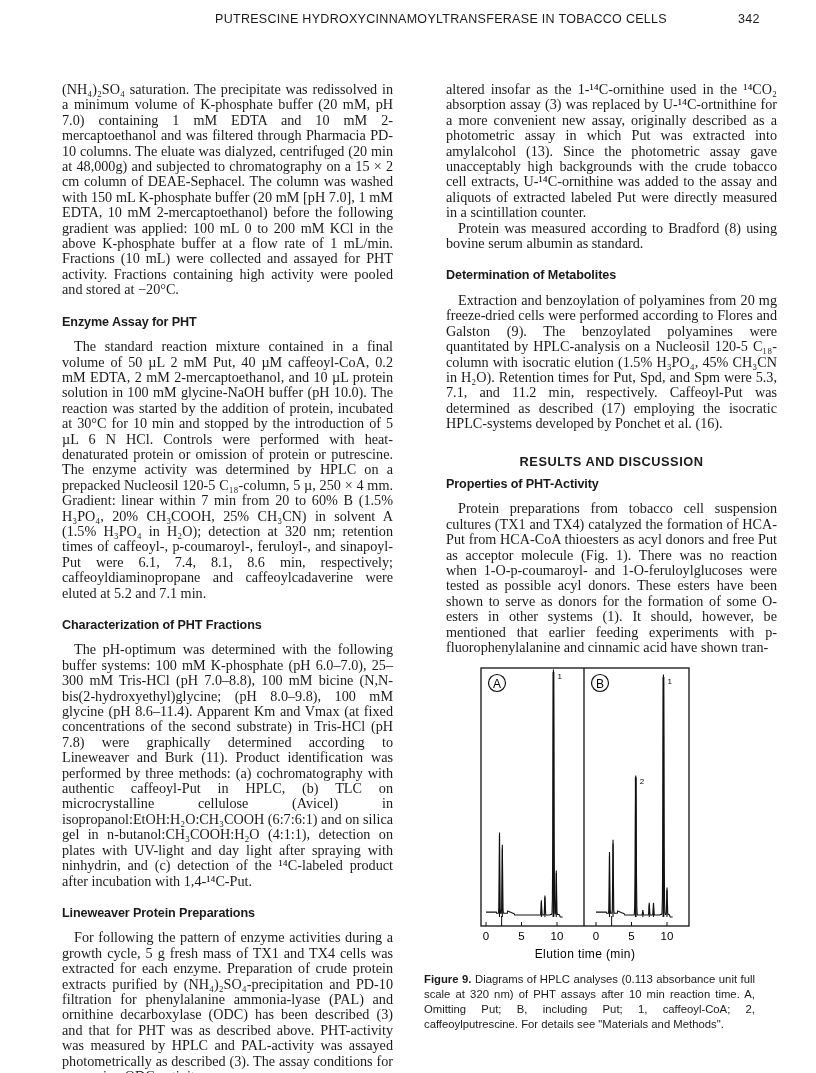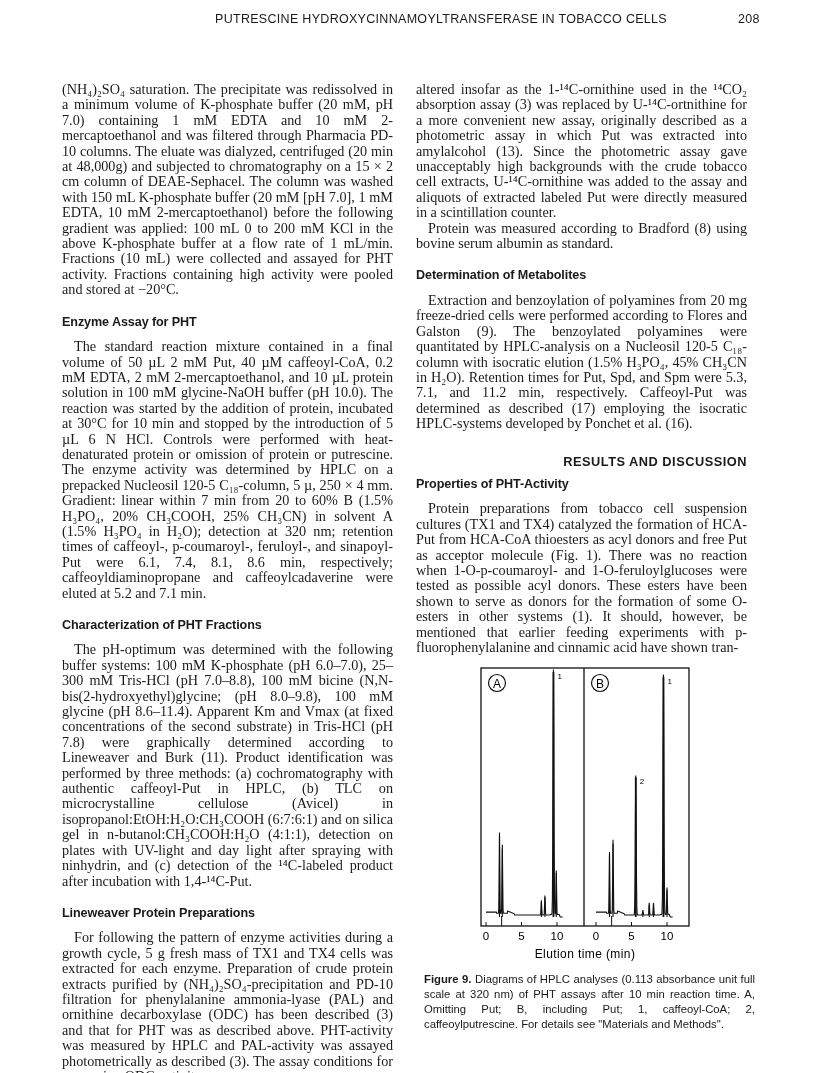--- a/index.html
+++ b/index.html
@@ -6,39 +6,39 @@
   body { width: 816px; height: 1073px; position: relative; overflow: hidden; color: #1a1a1a; }
   .running-head {
     position: absolute; top: 12px; left: 0; width: 816px;
     font-family: "Liberation Sans", sans-serif; font-size: 12.5px; letter-spacing: 0.3px;
   }
   .running-head .title { position: absolute; left: 215px; top: 0; }
   .running-head .pageno { position: absolute; left: 738px; top: 0; }
   .col { position: absolute; top: 61px; width: 331px;
     font-family: "Liberation Serif", serif; font-size: 14.2px; line-height: 15.4px; text-align: justify; margin-top: 21px; }
   .col-left { left: 62px; }
-  .col-right { left: 416px; }
+  .col-right { left: 446px; }
   .col p { margin: 0; text-indent: 0; }
   .col p.indent { text-indent: 12px; }
   .col h3 { font-family: "Liberation Sans", sans-serif; font-weight: bold; font-size: 12.6px;
     margin: 17px 0 9px 0; letter-spacing: -0.1px; }
   .col h2 { font-family: "Liberation Sans", sans-serif; font-weight: bold; font-size: 12.8px;
-    text-align: right; margin: 22px 0 8px 0; letter-spacing: 0.5px; }
+    text-align: center; margin: 22px 0 8px 0; letter-spacing: 0.5px; }
   .figure { position: absolute; left: 424px; top: 660px; width: 340px; height: 360px; }
   .figure svg { position: absolute; left: 0; top: 0; }
   .caption { position: absolute; left: 424px; top: 972px; width: 331px;
     font-family: "Liberation Sans", sans-serif; font-size: 11.3px; line-height: 15px; text-align: justify; }
   .caption b { font-weight: bold; }
 </style>
 </head>
 <body>
 
 <div class="running-head">
   <span class="title">PUTRESCINE HYDROXYCINNAMOYLTRANSFERASE IN TOBACCO CELLS</span>
-  <span class="pageno">208</span>
+  <span class="pageno">342</span>
 </div>
 
 <div class="col col-left">
   <p>(NH₄)₂SO₄ saturation. The precipitate was redissolved in a minimum volume of K-phosphate buffer (20 mM, pH 7.0) containing 1 mM EDTA and 10 mM 2-mercaptoethanol and was filtered through Pharmacia PD-10 columns. The eluate was dialyzed, centrifuged (20 min at 48,000g) and subjected to chromatography on a 15 × 2 cm column of DEAE-Sephacel. The column was washed with 150 mL K-phosphate buffer (20 mM [pH 7.0], 1 mM EDTA, 10 mM 2-mercaptoethanol) before the following gradient was applied: 100 mL 0 to 200 mM KCl in the above K-phosphate buffer at a flow rate of 1 mL/min. Fractions (10 mL) were collected and assayed for PHT activity. Fractions containing high activity were pooled and stored at −20°C.</p>
   <h3>Enzyme Assay for PHT</h3>
   <p class="indent">The standard reaction mixture contained in a final volume of 50 µL 2 mM Put, 40 µM caffeoyl-CoA, 0.2 mM EDTA, 2 mM 2-mercaptoethanol, and 10 µL protein solution in 100 mM glycine-NaOH buffer (pH 10.0). The reaction was started by the addition of protein, incubated at 30°C for 10 min and stopped by the introduction of 5 µL 6 N HCl. Controls were performed with heat-denaturated protein or omission of protein or putrescine. The enzyme activity was determined by HPLC on a prepacked Nucleosil 120-5 C₁₈-column, 5 µ, 250 × 4 mm. Gradient: linear within 7 min from 20 to 60% B (1.5% H₃PO₄, 20% CH₃COOH, 25% CH₃CN) in solvent A (1.5% H₃PO₄ in H₂O); detection at 320 nm; retention times of caffeoyl-, p-coumaroyl-, feruloyl-, and sinapoyl-Put were 6.1, 7.4, 8.1, 8.6 min, respectively; caffeoyldiaminopropane and caffeoylcadaverine were eluted at 5.2 and 7.1 min.</p>
   <h3>Characterization of PHT Fractions</h3>
   <p class="indent">The pH-optimum was determined with the following buffer systems: 100 mM K-phosphate (pH 6.0–7.0), 25–300 mM Tris-HCl (pH 7.0–8.8), 100 mM bicine (N,N-bis(2-hydroxyethyl)glycine; (pH 8.0–9.8), 100 mM glycine (pH 8.6–11.4). Apparent Km and Vmax (at fixed concentrations of the second substrate) in Tris-HCl (pH 7.8) were graphically determined according to Lineweaver and Burk (11). Product identification was performed by three methods: (a) cochromatography with authentic caffeoyl-Put in HPLC, (b) TLC on microcrystalline cellulose (Avicel) in isopropanol:EtOH:H₂O:CH₃COOH (6:7:6:1) and on silica gel in n-butanol:CH₃COOH:H₂O (4:1:1), detection on plates with UV-light and day light after spraying with ninhydrin, and (c) detection of the ¹⁴C-labeled product after incubation with 1,4-¹⁴C-Put.</p>
   <h3>Lineweaver Protein Preparations</h3>
   <p class="indent">For following the pattern of enzyme activities during a growth cycle, 5 g fresh mass of TX1 and TX4 cells was extracted for each enzyme. Preparation of crude protein extracts purified by (NH₄)₂SO₄-precipitation and PD-10 filtration for phenylalanine ammonia-lyase (PAL) and ornithine decarboxylase (ODC) has been described (3) and that for PHT was as described above. PHT-activity was measured by HPLC and PAL-activity was assayed photometrically as described (3). The assay conditions for measuring ODC-activity were</p>

